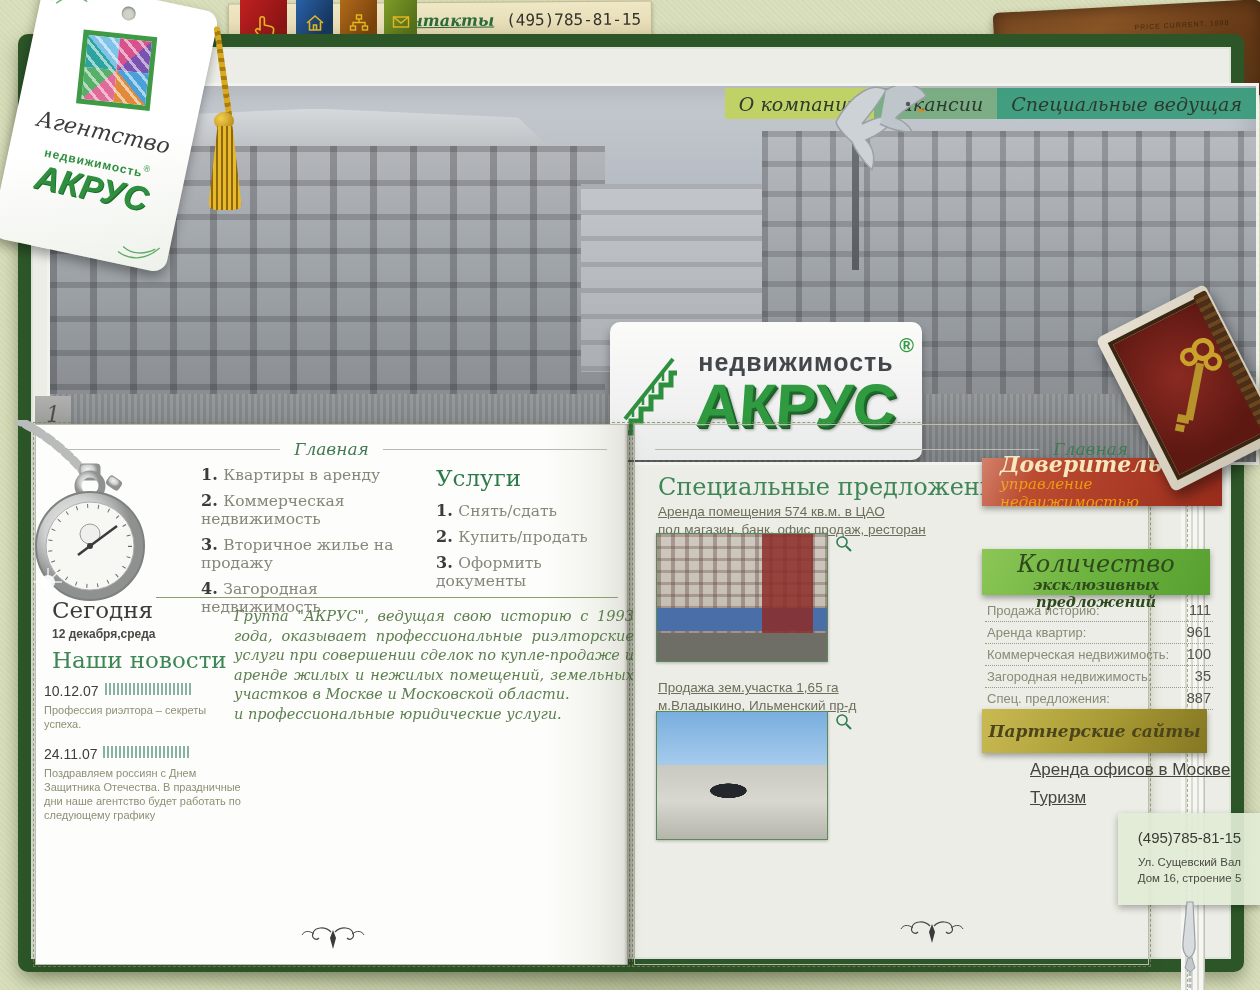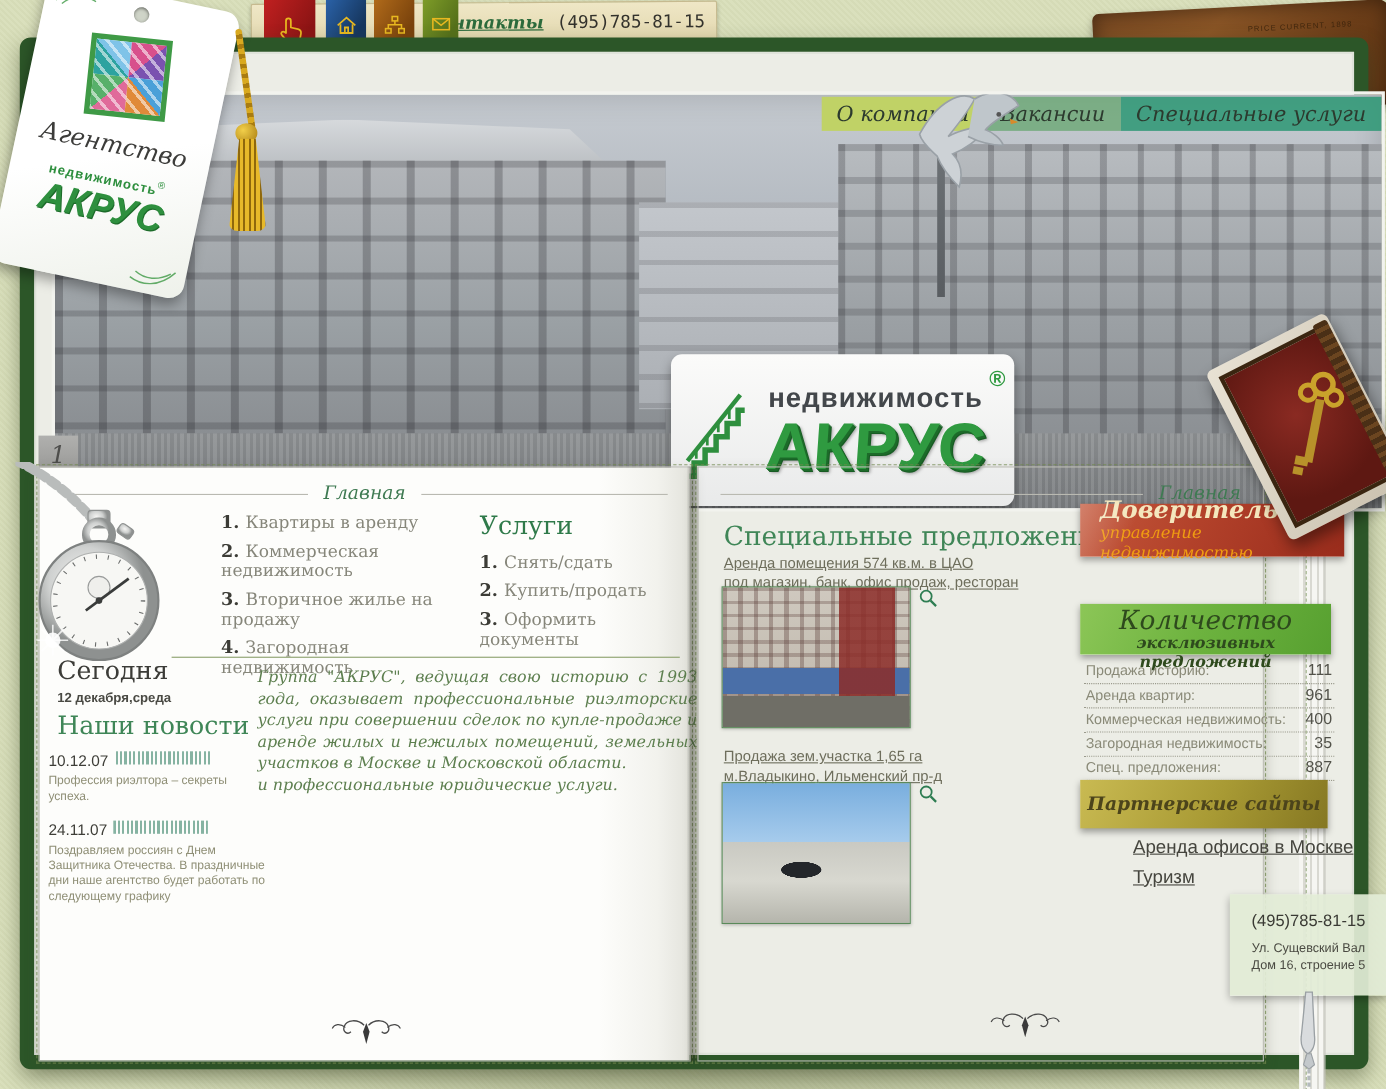--- a/index.html
+++ b/index.html
@@ -294,21 +294,21 @@
         <div class="signtext">
           <div class="sign-sub">недвижимость</div>
           <div class="sign-main">АКРУС</div>
           <div class="sign-reg">®</div>
         </div>
       </div>
 
       <div class="menu">
         <div class="menu-item mi-1">О компании</div>
         <div class="menu-item mi-2">Вакансии</div>
-        <div class="menu-item mi-3">Специальные услуги</div>
+        <div class="menu-item mi-3">Специальные ведущая</div>
       </div>
 
       <svg class="pigeon" width="120" height="110" viewBox="0 0 120 110">
         <path d="M14 48 C30 18 52 8 64 16 C58 28 48 40 40 50 C52 44 66 40 74 44 C66 54 54 62 44 66 C50 72 54 82 50 96 C42 88 34 78 30 68 C24 62 16 56 14 48 Z" fill="#cdd2d6" stroke="#9aa1a7" stroke-width="1.5"></path>
         <path d="M64 16 C80 6 98 10 104 22 C92 30 78 38 74 44 C80 46 88 52 90 58 C78 58 66 54 58 50" fill="#bfc6cb" stroke="#9aa1a7" stroke-width="1.5"></path>
         <circle cx="86" cy="30" r="2.2" fill="#555"></circle>
         <path d="M96 34 l8 3 -7 2" fill="#d88a2a"></path>
       </svg>
     </div>
 
@@ -455,21 +455,21 @@
     <div class="stat-row">
       <span class="stat-label">Продажа историю:</span>
       <span class="stat-value">111</span>
     </div>
     <div class="stat-row">
       <span class="stat-label">Аренда квартир:</span>
       <span class="stat-value">961</span>
     </div>
     <div class="stat-row">
       <span class="stat-label">Коммерческая недвижимость:</span>
-      <span class="stat-value">400</span>
+      <span class="stat-value">100</span>
     </div>
     <div class="stat-row">
       <span class="stat-label">Загородная недвижимость:</span>
       <span class="stat-value">35</span>
     </div>
     <div class="stat-row">
       <span class="stat-label">Спец. предложения:</span>
       <span class="stat-value">887</span>
     </div>
   </div>

